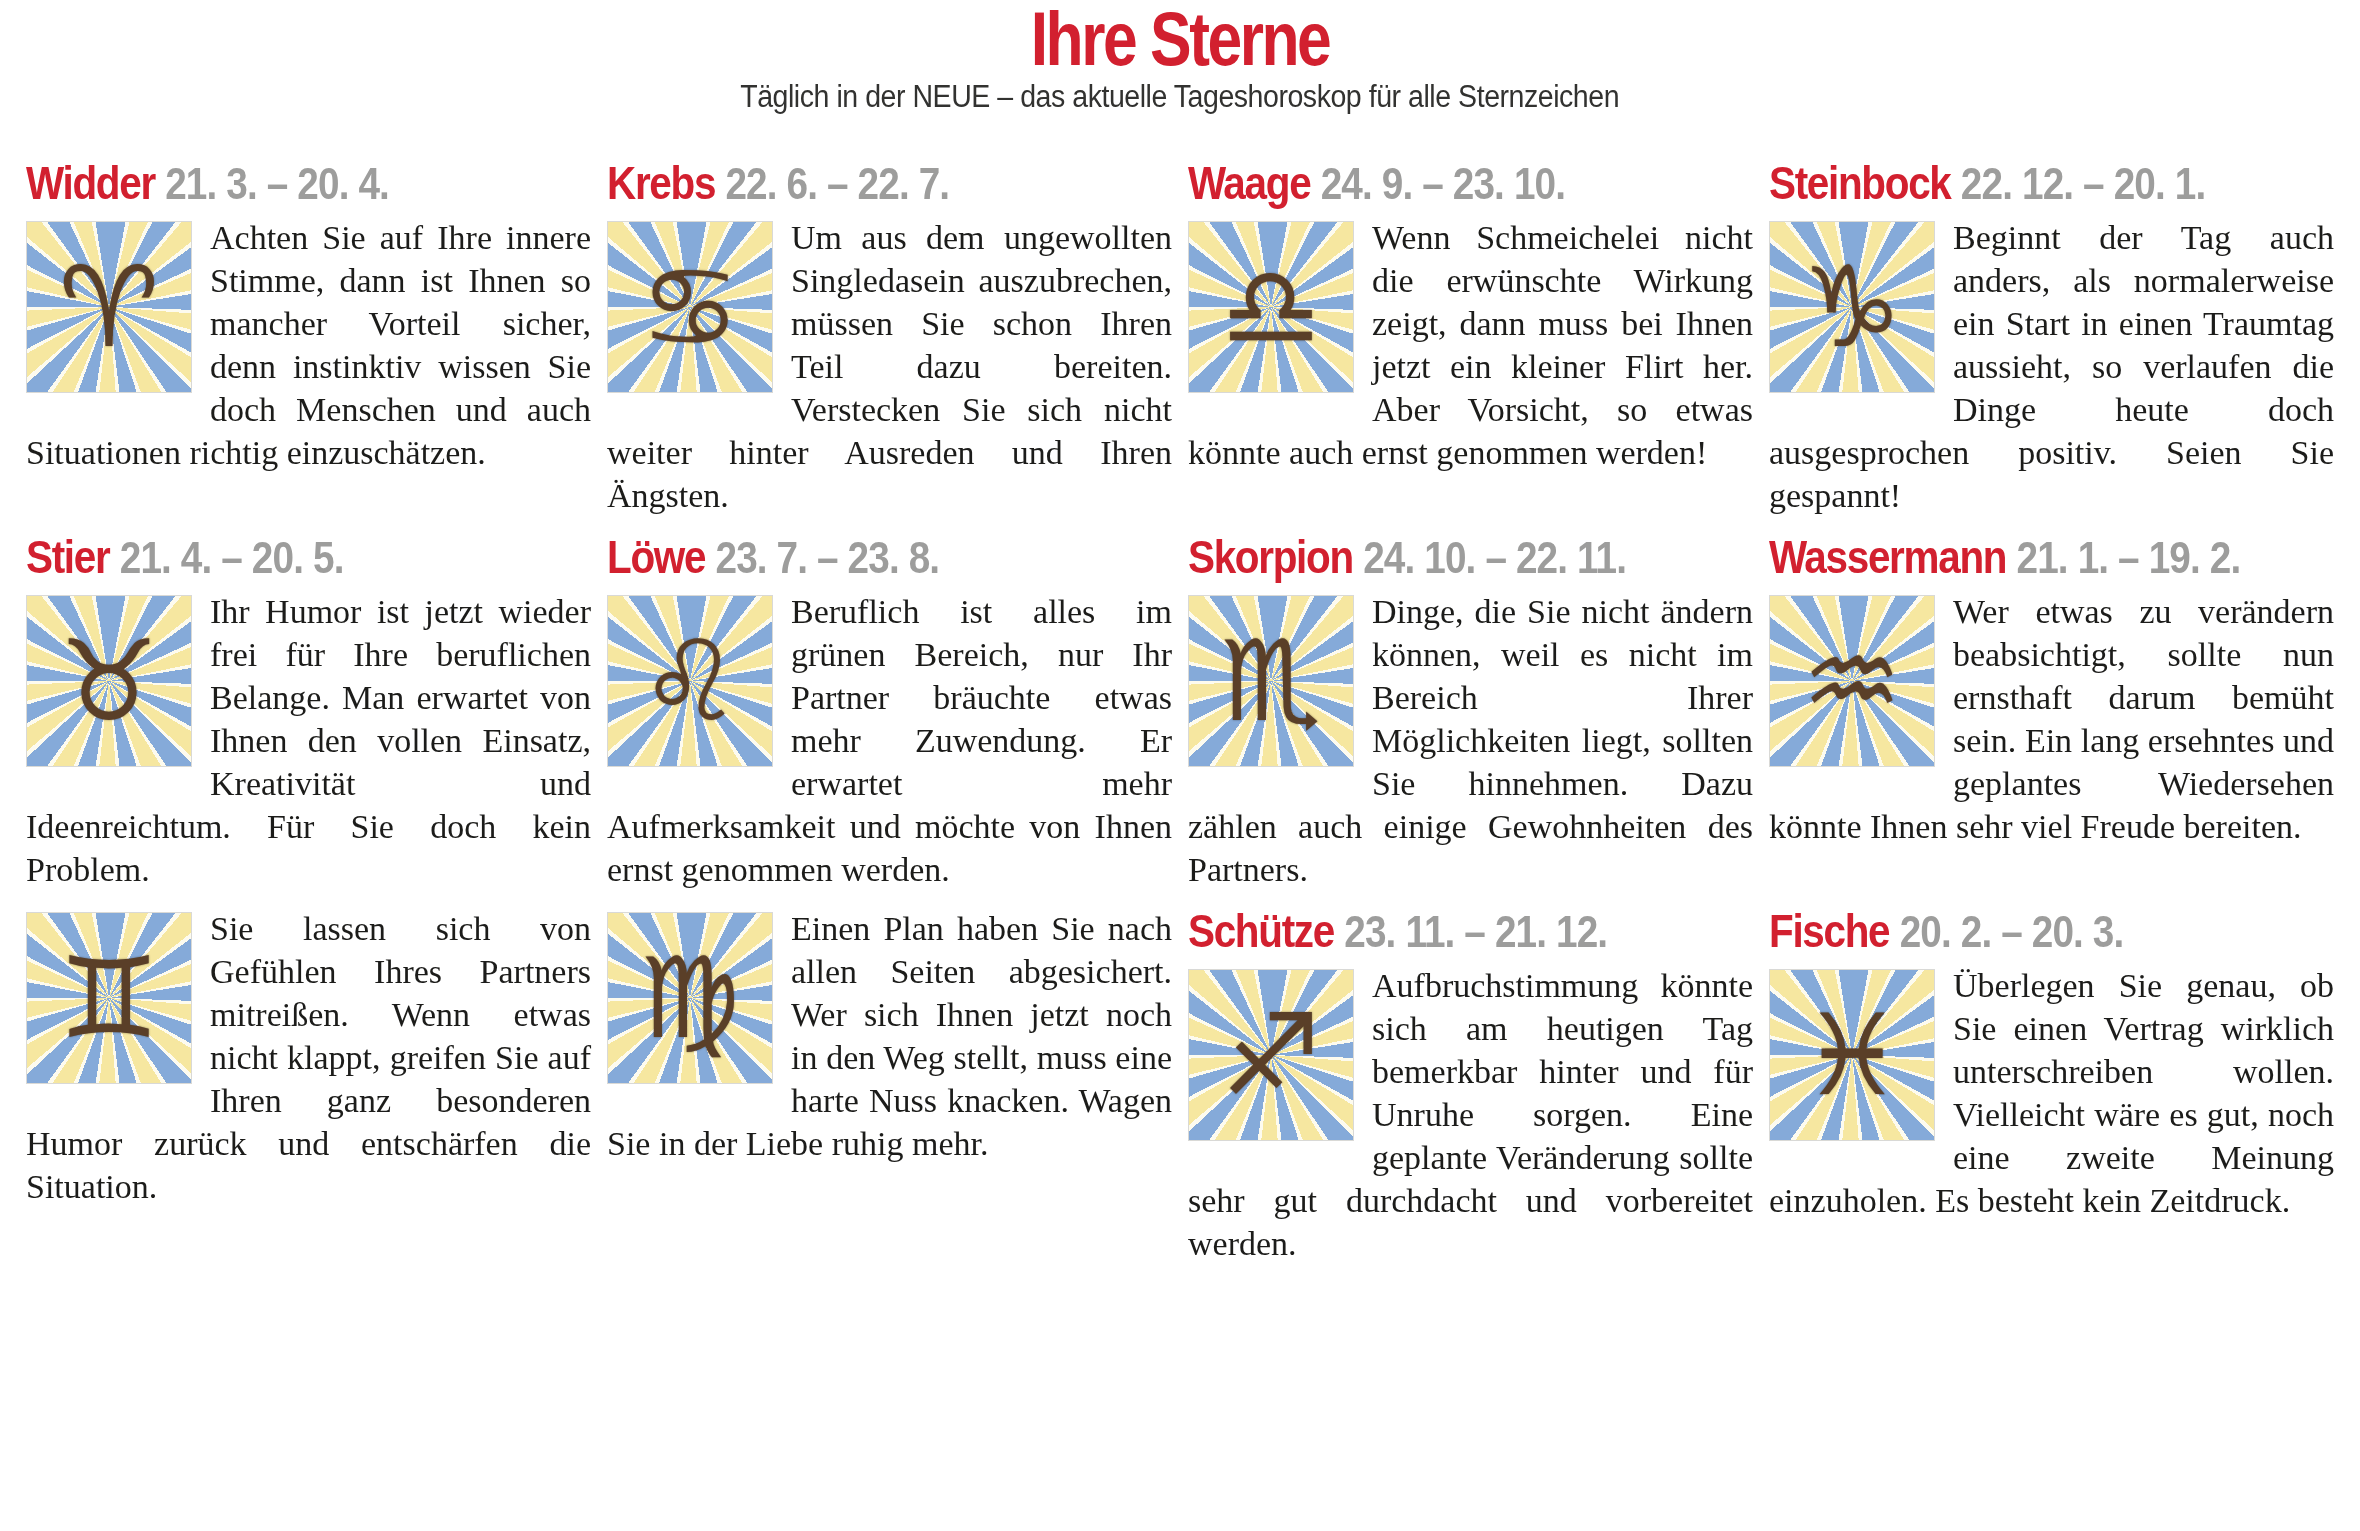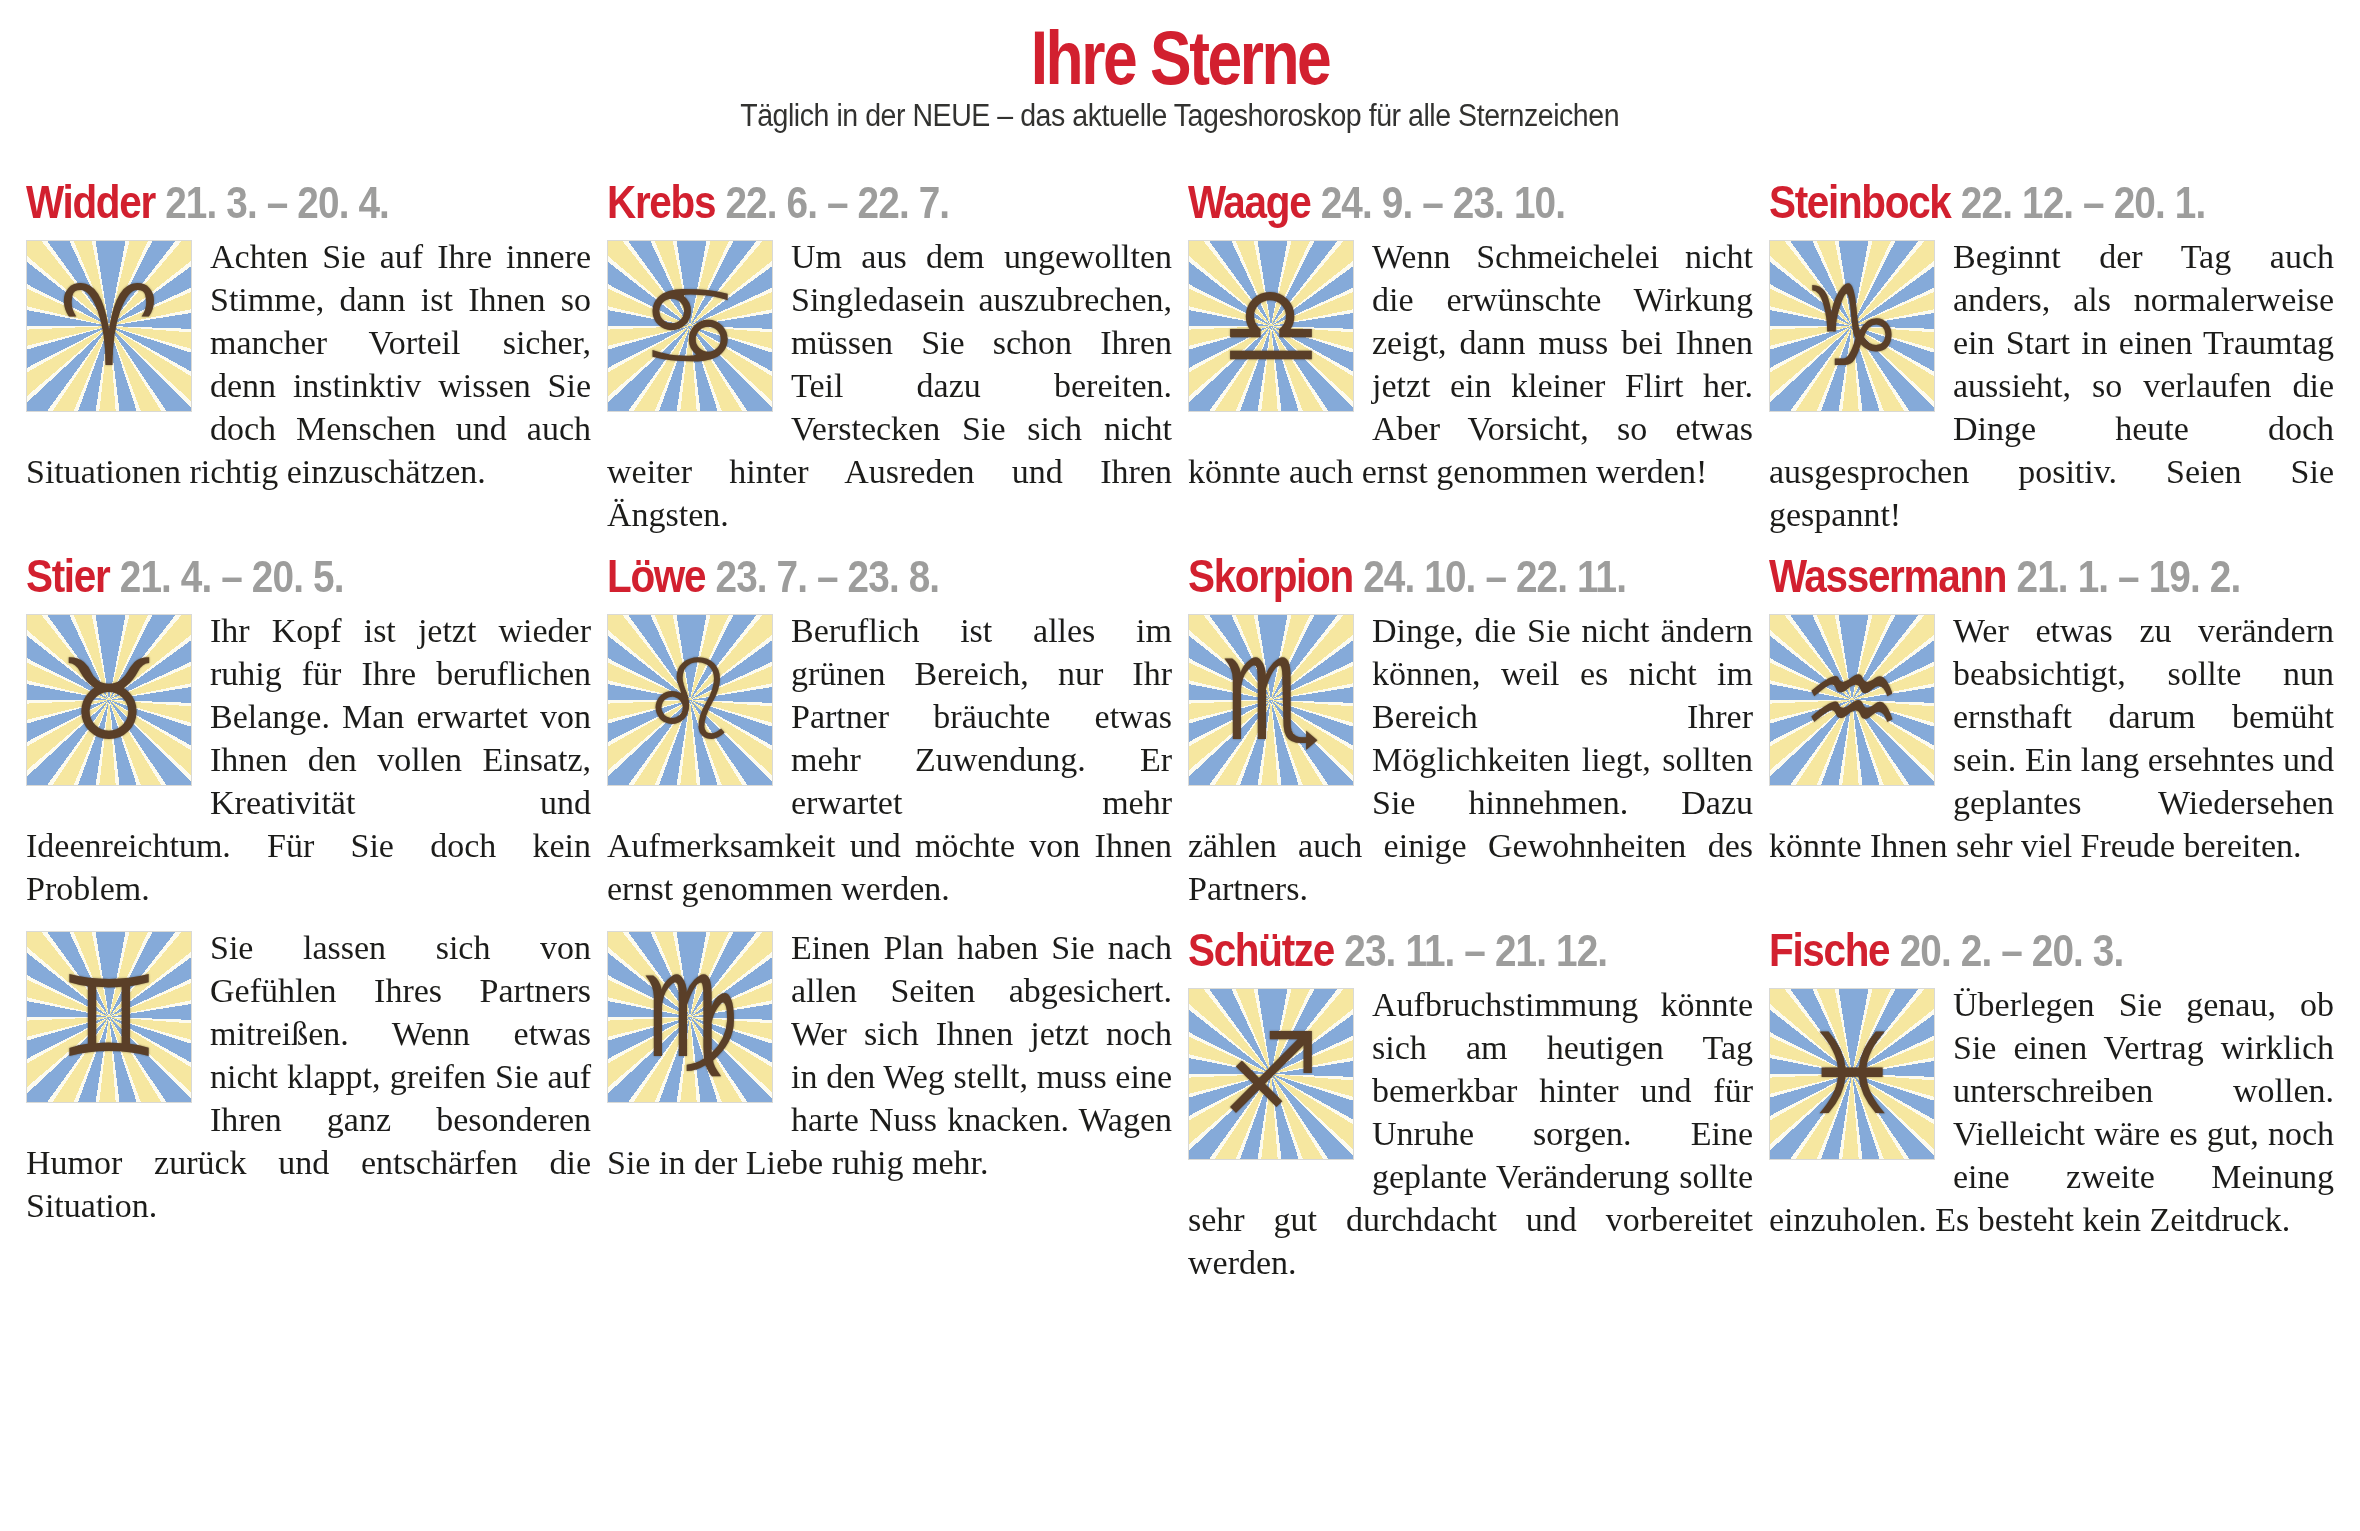--- a/index.html
+++ b/index.html
@@ -1,20 +1,20 @@
 <!DOCTYPE html>
 <html lang="de"><head>
 <meta charset="utf-8">
 <style>
   * { box-sizing: border-box; }
   html, body { margin: 0; padding: 0; background: #ffffff; }
   .page {
     width: 2360px;
     height: 1531px;
-    padding: 20px 26px 10px 26px;
+    padding: 1px 26px 10px 26px;
     overflow: hidden;
     background: #ffffff;
     font-family: "Liberation Sans", sans-serif;
   }
   
   .masthead { text-align: center; }
   .title {
     display: inline-block;
     margin: 0;
     color: #d2202f;
@@ -125,21 +125,21 @@
             <span class="zodiac-glyph">♈</span>
           </span><span>Achten Sie auf Ihre innere Stimme, dann ist Ihnen so mancher Vorteil sicher, denn instinktiv wissen Sie doch Menschen und auch Situationen richtig einzuschätzen.</span>
       </div>
     </section>
 
     <section class="entry">
       <h2 class="entry-head"><span class="head-inner"><span class="sign-name">Stier</span><span class="sign-dates">21. 4. – 20. 5.</span></span></h2>
       <div class="entry-body">
         <span class="zodiac-icon">
             <span class="zodiac-glyph">♉</span>
-          </span><span>Ihr Kopf ist jetzt wieder ruhig für Ihre beruflichen Belange. Man erwartet von Ihnen den vollen Einsatz, Kreativität und Ideenreichtum. Für Sie doch kein Problem.</span>
+          </span><span>Ihr Humor ist jetzt wieder frei für Ihre beruflichen Belange. Man erwartet von Ihnen den vollen Einsatz, Kreativität und Ideenreichtum. Für Sie doch kein Problem.</span>
       </div>
     </section>
 
     <section class="entry">
       <div class="entry-body">
         <span class="zodiac-icon">
             <span class="zodiac-glyph">♊</span>
           </span><span>Sie lassen sich von Gefühlen Ihres Partners mitreißen. Wenn etwas nicht klappt, greifen Sie auf Ihren ganz besonderen Humor zurück und entschärfen die Situation.</span>
       </div>
     </section>

